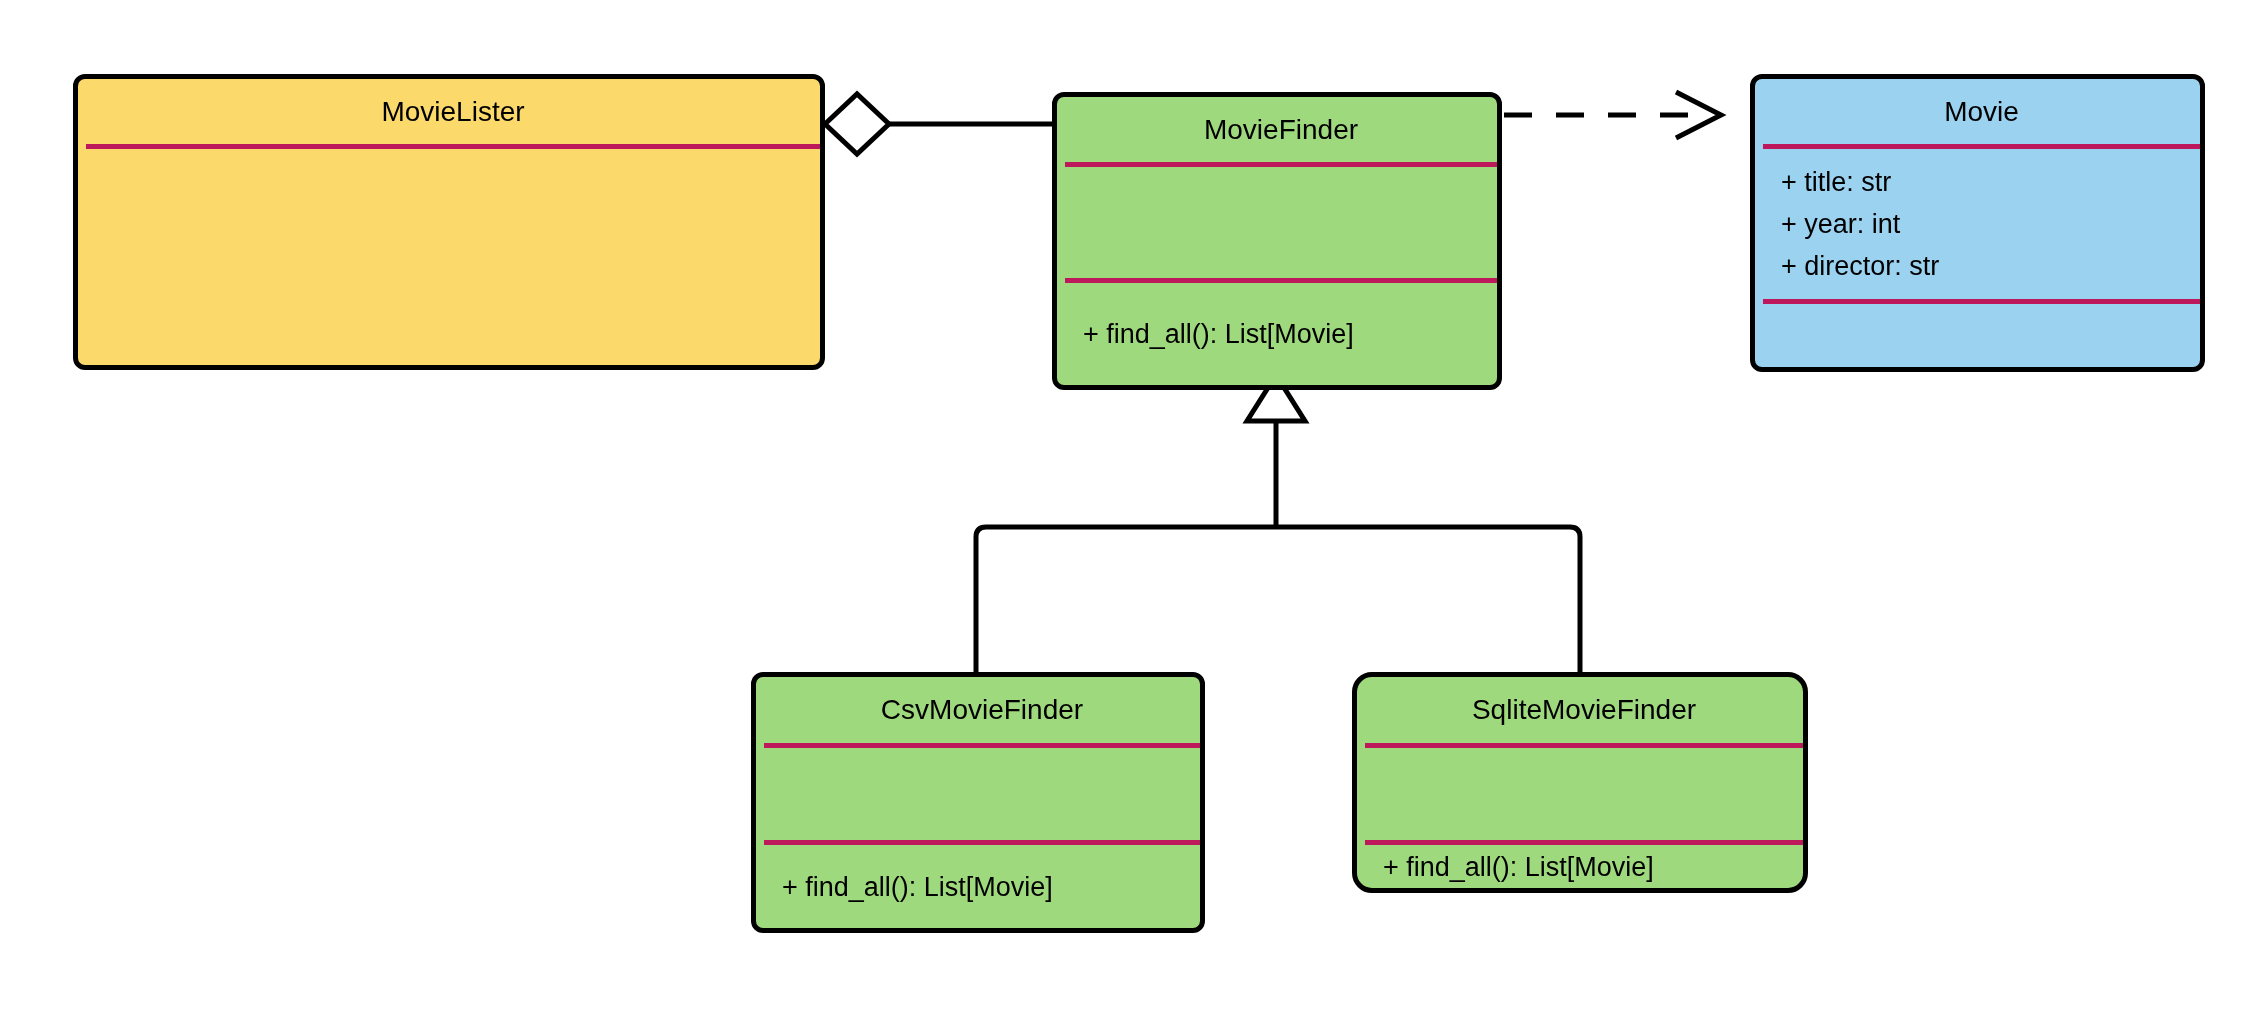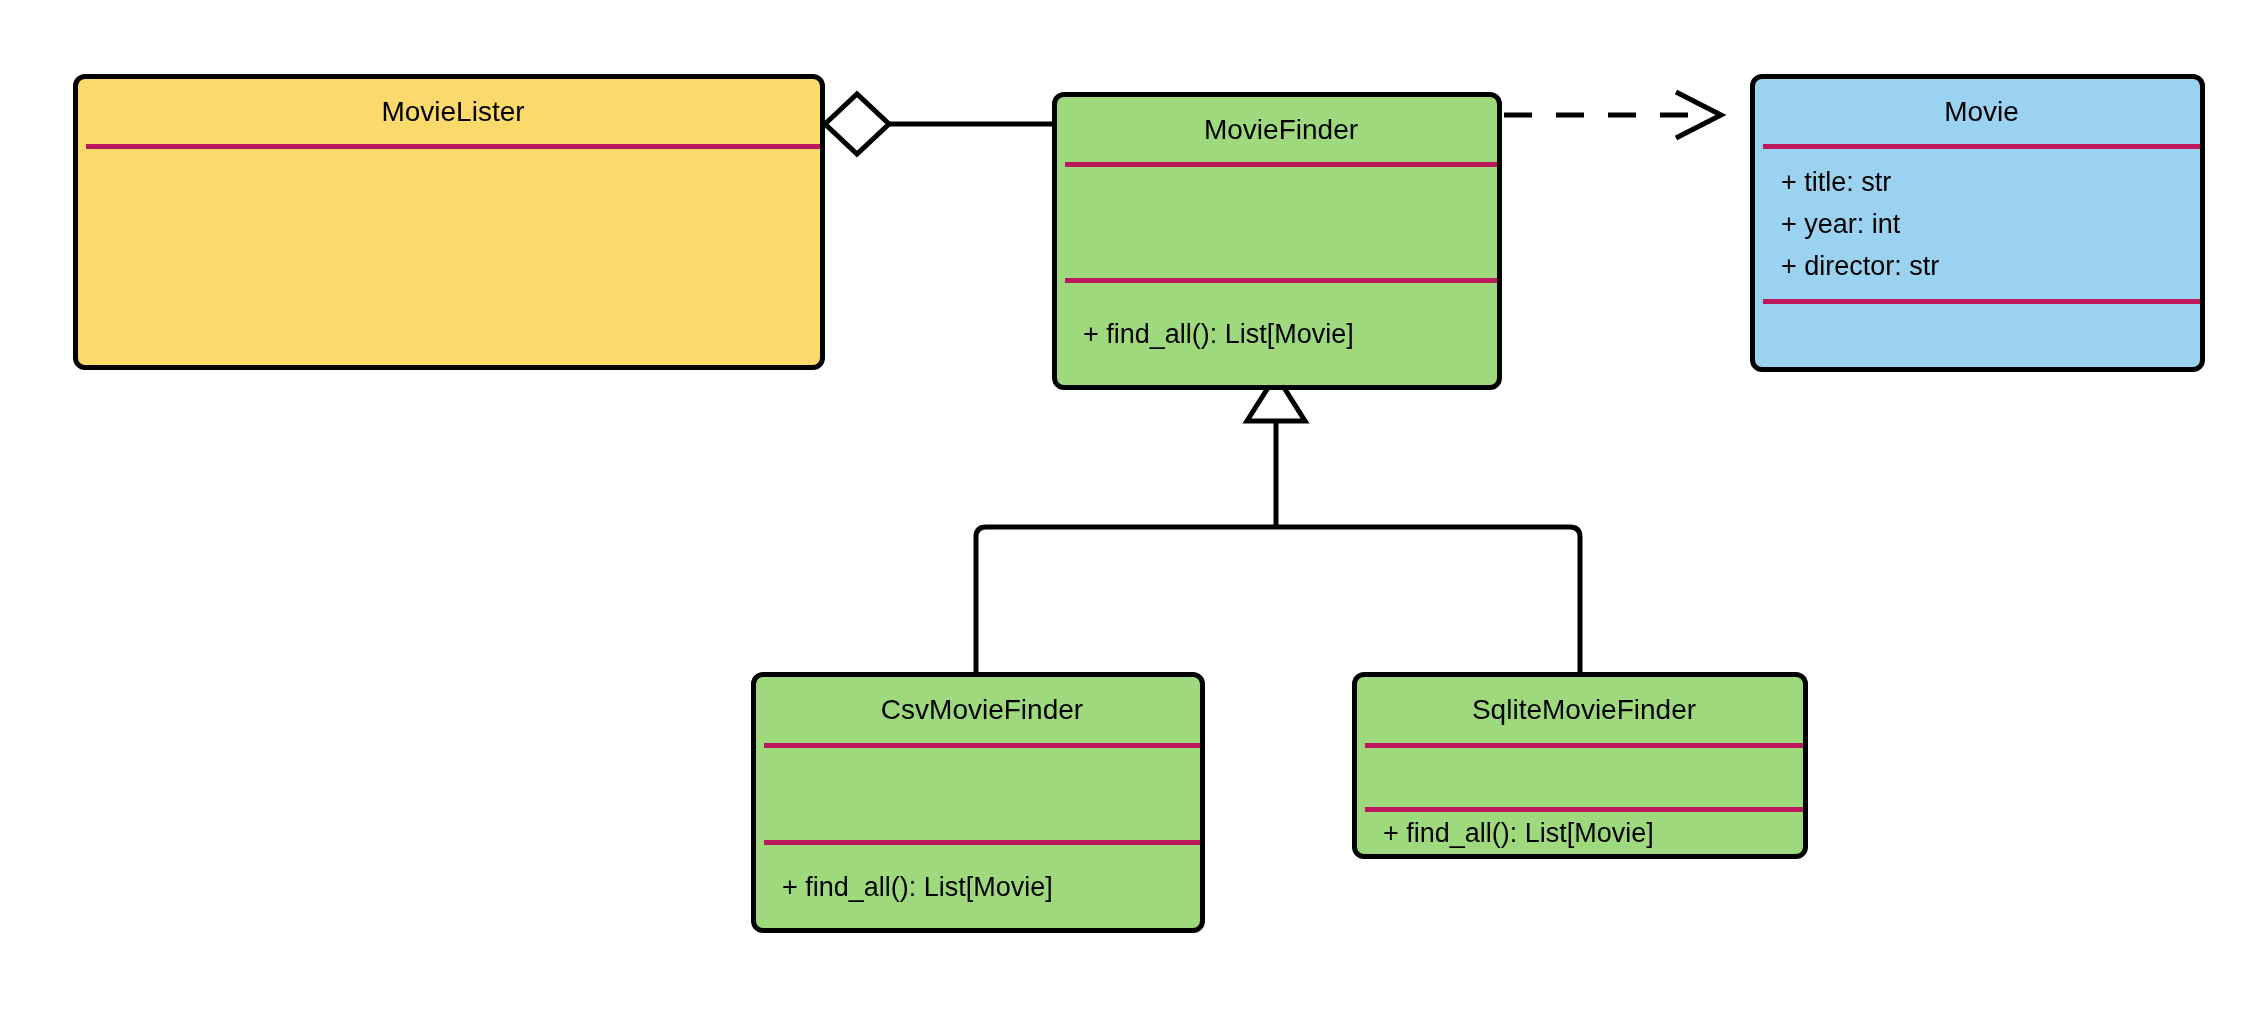--- a/index.html
+++ b/index.html
@@ -98,21 +98,21 @@
   </div>
 
   <div class="uml-class" style="left: 751px; top: 672px; width: 454px; height: 261px; background-color: rgb(159, 217, 125);">
     <div class="uml-title" style="flex-basis:66px;">CsvMovieFinder</div>
     <div class="uml-attrs" style="flex-basis:97px;"></div>
     <div class="uml-methods" style="flex:1;">
       <div class="line">+ find_all(): List[Movie]</div>
     </div>
   </div>
 
-  <div class="uml-class" style="left: 1352px; top: 672px; width: 456px; height: 187px; background-color: rgb(159, 217, 125);">
+  <div class="uml-class" style="left: 1352px; top: 672px; width: 456px; height: 221px; background-color: rgb(159, 217, 125); border-radius: 20px;">
     <div class="uml-title" style="flex-basis:66px;">SqliteMovieFinder</div>
     <div class="uml-attrs" style="flex-basis:97px;"></div>
     <div class="uml-methods" style="flex:1;">
       <div class="line">+ find_all(): List[Movie]</div>
     </div>
   </div>
 
 </div>
 
 </body></html>

